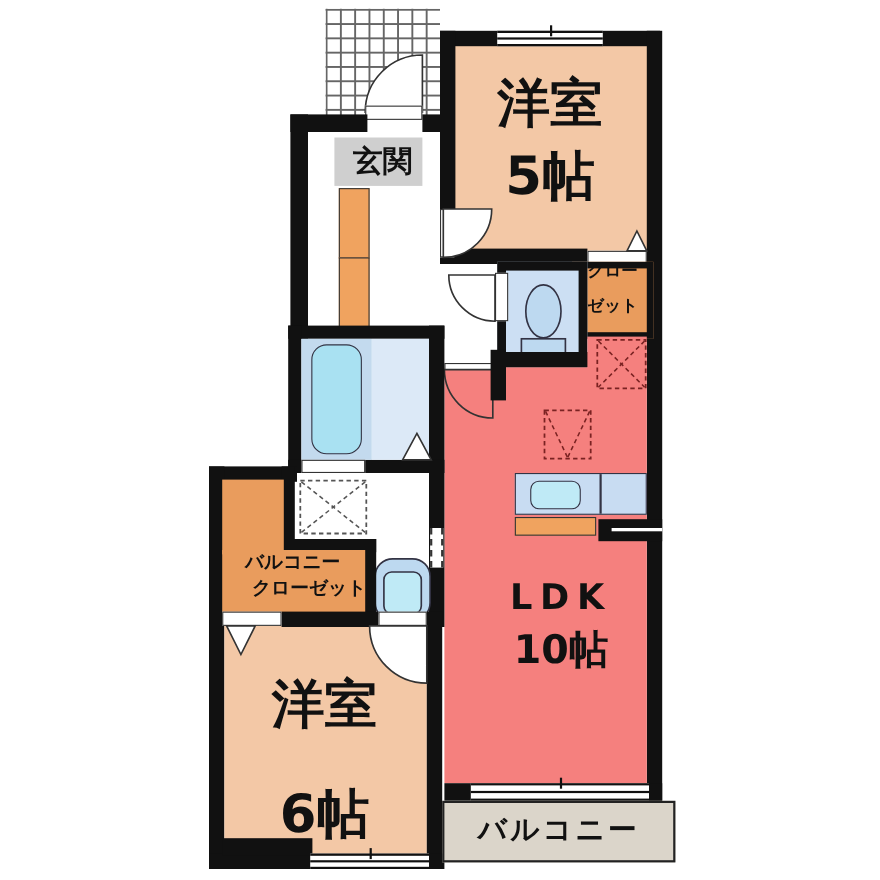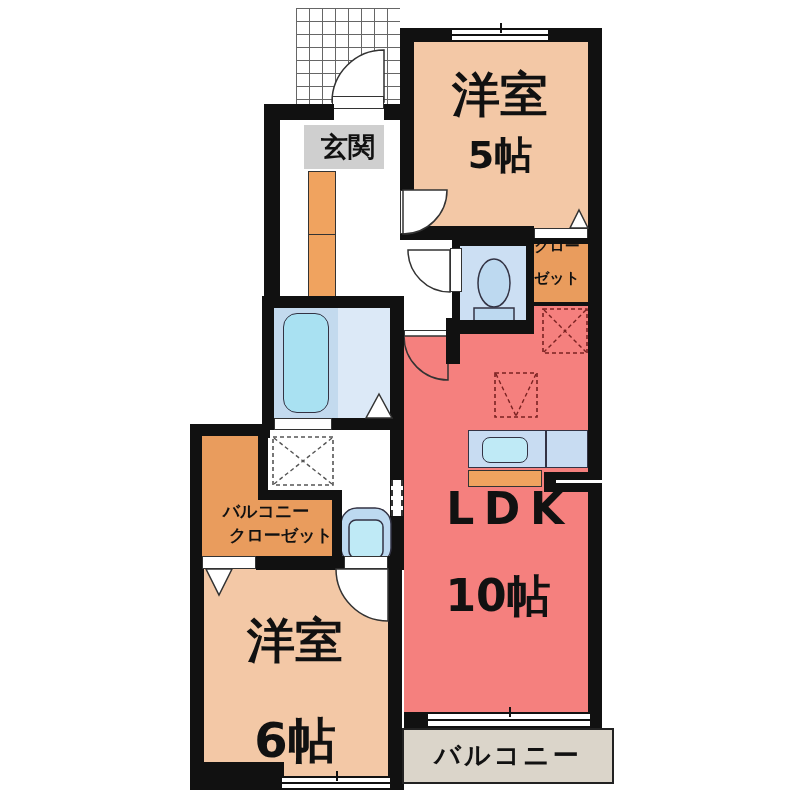--- a/index.html
+++ b/index.html
@@ -50,21 +50,21 @@
   <svg style="left:403px;top:190px;" width="44" height="44">
     <path d="M 0 0 L 0 44 A 44 44 0 0 0 44 0 Z" fill="#fff" stroke="#333" stroke-width="1.5"></path>
   </svg>
 
   <div class="leaf" style="left:534px;top:228px;width:54px;height:12px;"></div>
   <svg style="left:570px;top:210px;" width="18" height="18">
     <polygon points="9,0 18,18 0,18" fill="#fff" stroke="#333" stroke-width="1.5"></polygon>
   </svg>
 
   <div class="lbl" style="left:420px;top:70px;width:160px;font-size:48px;">洋室</div>
-  <div class="lbl" style="left:420px;top:136px;width:160px;font-size:38px;">5帖</div>
+  <div class="lbl" style="left:420px;top:136px;width:160px;font-size:48px;">5帖</div>
 
   <div class="fill" style="left:520px;top:238px;width:74px;height:70px;background:var(--storage_orange,#E99C5D);border:6px solid #111;box-sizing:border-box;"></div>
   <div class="lbl" style="left:520px;top:239px;width:74px;font-size:15px;">クロー</div>
   <div class="lbl" style="left:520px;top:271px;width:74px;font-size:15px;">ゼット</div>
 
   <div class="fill" style="left:452px;top:238px;width:82px;height:96px;background:var(--toilet_blue,#CCDFF3);border:8px solid #111;box-sizing:border-box;"></div>
   <div class="leaf" style="left:450px;top:248px;width:12px;height:44px;"></div>
   <svg style="left:408px;top:250px;" width="42" height="42">
     <path d="M 42 0 L 42 42 A 42 42 0 0 1 0 0 Z" fill="#fff" stroke="#333" stroke-width="1.5"></path>
   </svg>
@@ -94,22 +94,22 @@
     <line x1="42" y1="2" x2="22" y2="44" stroke="#7a2222" stroke-width="1.4" stroke-dasharray="4 3"></line>
   </svg>
 
   <div class="fill" style="left:468px;top:430px;width:120px;height:38px;background:var(--counter_blue,#C8DCF2);border:1.5px solid #334;box-sizing:border-box;"></div>
   <div class="fill" style="left:545px;top:431px;width:2px;height:36px;background:#334;"></div>
   <div class="fill" style="left:482px;top:437px;width:46px;height:26px;background:var(--sink_cyan,#BFEAF6);border:1.5px solid #334;border-radius:8px;box-sizing:border-box;"></div>
   <div class="cab" style="left:468px;top:470px;width:74px;height:17px;"></div>
   <div class="wall" style="left:544px;top:472px;width:58px;height:20px;"></div>
   <div class="fill" style="left:556px;top:480px;width:46px;height:3px;background:#fff;"></div>
 
-  <div class="lbl" style="left:430px;top:487px;width:160px;font-size:44px;letter-spacing:0.22em;">LDK</div>
-  <div class="lbl" style="left:418px;top:574px;width:160px;font-size:44px;">10帖</div>
+  <div class="lbl" style="left:430px;top:527px;width:160px;font-size:32px;letter-spacing:0.22em;">LDK</div>
+  <div class="lbl" style="left:430px;top:574px;width:160px;font-size:36px;">10帖</div>
 
   <div class="wall" style="left:404px;top:712px;width:198px;height:16px;"></div>
   <div class="win" style="left:428px;top:712px;width:162px;height:16px;"></div>
 
   <div class="wall" style="left:262px;top:296px;width:142px;height:12px;"></div>
   <div class="wall" style="left:262px;top:296px;width:12px;height:134px;"></div>
   <div class="wall" style="left:390px;top:296px;width:14px;height:274px;"></div>
   <div class="wall" style="left:262px;top:418px;width:142px;height:12px;"></div>
   <div class="fill" style="left:274px;top:308px;width:64px;height:110px;background:var(--bath_blue,#C3DAEE);"></div>
   <div class="fill" style="left:338px;top:308px;width:52px;height:110px;background:var(--washroom_blue,#DCE9F7);"></div>

